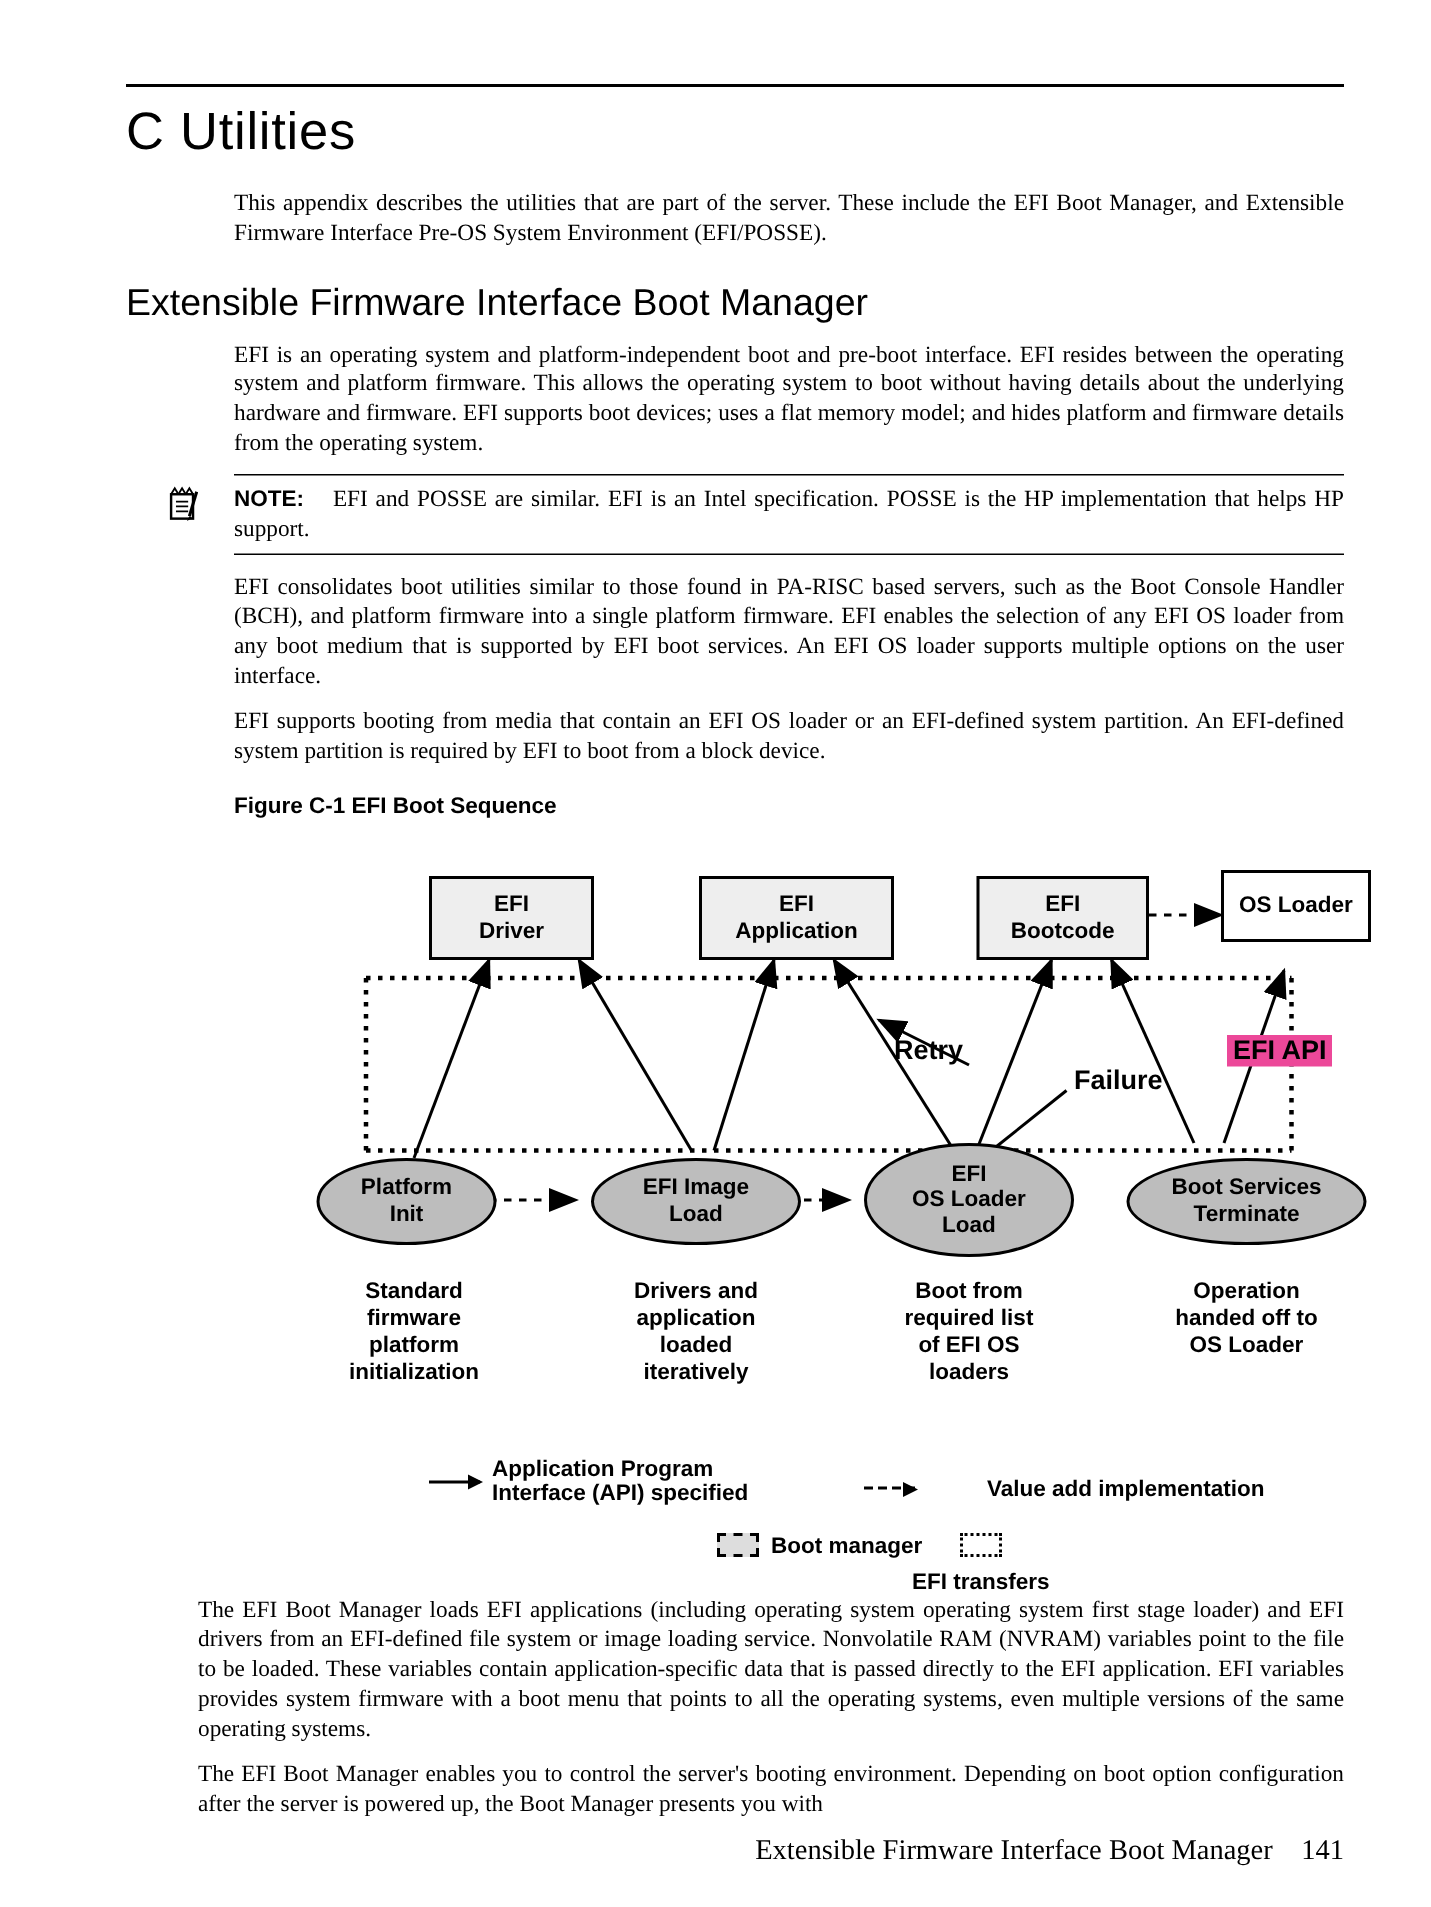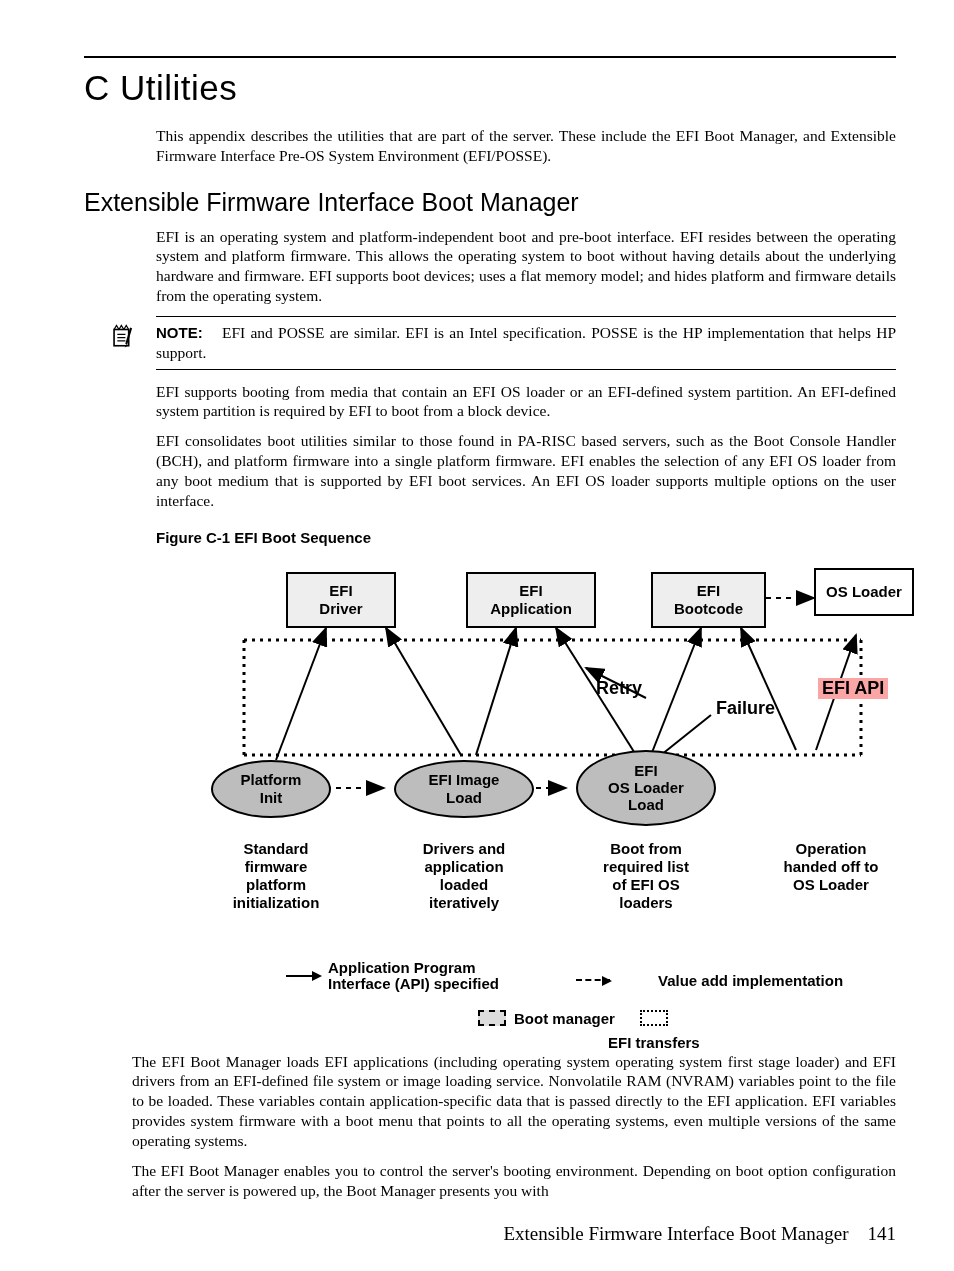--- a/index.html
+++ b/index.html
@@ -13,21 +13,21 @@
     position: relative;
   }
   .top-rule { border-top: 2px solid #000; margin-bottom: 10px; }
   .h1 { font-family: 'Trebuchet MS', 'Lucida Sans', Arial, sans-serif; font-weight: 300; font-size: 35px; letter-spacing: .5px; margin-bottom: 18px; }
   .h2 { font-family: 'Trebuchet MS', 'Lucida Sans', Arial, sans-serif; font-weight: 300; font-size: 25px; margin: 22px 0 10px; }
   .body-col { margin-left: 72px; }
   .para { font-size: 15.5px; line-height: 1.28; margin-bottom: 10px; text-align: justify; }
   .note-block { position: relative; margin: 0 0 12px 72px; border-top: 1px solid #000; border-bottom: 1px solid #000; padding: 6px 0; }
   .note-icon { position: absolute; left: -46px; top: 6px; width: 26px; height: 26px; }
   .note-label { font-family: Arial, Helvetica, sans-serif; font-weight: bold; font-size: 15px; margin-right: 14px; }
-  .fig-caption { font-family: Arial, Helvetica, sans-serif; font-weight: bold; font-size: 15px; margin: 18px 0 4px; }
+  .fig-caption { font-family: Arial, Helvetica, sans-serif; font-weight: bold; font-size: 15px; margin: 18px 0 16px; }
 
   
   .diagram { position: relative; width: 740px; height: 490px; margin-left: 72px; font-family: Arial, Helvetica, sans-serif; font-weight: bold; font-size: 15px; }
   .box { position: absolute; background: #eee; border: 2px solid #000; display:flex; align-items:center; justify-content:center; text-align:center; padding:4px 6px; line-height:1.15; }
   .ellip { position: absolute; background:#bdbdbd; border:2px solid #000; border-radius:50%; display:flex; align-items:center; justify-content:center; text-align:center; padding:4px 10px; line-height:1.15; }
   .lbl { position: absolute; text-align:center; line-height:1.2; font-size:15px;}
   .big { font-size:18px; }
   .legend { position:absolute; display:flex; align-items:center; gap:8px; font-size:15px; }
   .sw { width:28px; height:16px; border:2px dashed #000; background:#ddd; }
   .sw2 { width:28px; height:16px; border:2px dotted #000; background:#fff; }
@@ -66,22 +66,22 @@
     <line x1="26" y1="6" x2="20" y2="26" stroke="#000" stroke-width="2.5"></line>
     <polygon points="20,26 18,30 22.5,27.5" fill="#000"></polygon>
   </svg>
   <p class="para" style="margin-bottom:0;">
     <span class="note-label">NOTE:</span>
     <span>EFI and POSSE are similar. EFI is an Intel specification. POSSE is the HP implementation that helps HP support.</span>
   </p>
 </div>
 
 <div class="body-col">
+  <p class="para">EFI consolidates boot utilities similar to those found in PA-RISC based servers, such as the Boot Console Handler (BCH), and platform firmware into a single platform firmware. EFI enables the selection of any EFI OS loader from any boot medium that is supported by EFI boot services. An EFI OS loader supports multiple options on the user interface.</p>
   <p class="para">EFI supports booting from media that contain an EFI OS loader or an EFI-defined system partition. An EFI-defined system partition is required by EFI to boot from a block device.</p>
-  <p class="para">EFI consolidates boot utilities similar to those found in PA-RISC based servers, such as the Boot Console Handler (BCH), and platform firmware into a single platform firmware. EFI enables the selection of any EFI OS loader from any boot medium that is supported by EFI boot services. An EFI OS loader supports multiple options on the user interface.</p>
   <div class="fig-caption">Figure C-1 EFI Boot Sequence</div>
 </div>
 
 <div class="diagram">
   <svg width="740" height="490" style="position:absolute;left:0;top:0;">
     <defs>
       <marker id="ah" markerWidth="10" markerHeight="8" refX="9" refY="4" orient="auto">
           <polygon points="0,0 10,4 0,8" fill="#000"></polygon>
         </marker>
     </defs>
@@ -112,29 +112,31 @@
   <div class="box" style="left: 130px; top: 22px; width: 110px; height: 56px; white-space: pre-line;">EFI
 Driver</div>
   <div class="box" style="left: 310px; top: 22px; width: 130px; height: 56px; white-space: pre-line;">EFI
 Application</div>
   <div class="box" style="left: 495px; top: 22px; width: 115px; height: 56px; white-space: pre-line;">EFI
 Bootcode</div>
   <div class="box" style="left:658px; top:18px; width:100px; height:48px; background:#fff;">OS Loader</div>
 
   <div class="lbl big" style="left:440px; top:128px;">Retry</div>
   <div class="lbl big" style="left:560px; top:148px;">Failure</div>
-  <div class="lbl big" style="left:662px; top:128px; background:#fca5a5; padding:0 4px;">EFI API</div>
+  <div class="lbl big" style="left:662px; top:128px; background:#ec4899; padding:0 4px;">EFI API</div>
 
   <div class="ellip" style="left: 55px; top: 210px; width: 120px; height: 58px; white-space: pre-line;">Platform
 Init</div>
   <div class="ellip" style="left: 238px; top: 210px; width: 140px; height: 58px; white-space: pre-line;">EFI Image
 Load</div>
   <div class="ellip" style="left: 420px; top: 200px; width: 140px; height: 76px; white-space: pre-line;">EFI
 OS Loader
 Load</div>
+  <div class="ellip" style="left: 595px; top: 210px; width: 160px; height: 58px; white-space: pre-line;">Boot Services
+Terminate</div>
 
   <div class="lbl" style="left: 60px; top: 290px; width: 120px; white-space: pre-line;">Standard
 firmware
 platform
 initialization</div>
   <div class="lbl" style="left: 248px; top: 290px; width: 120px; white-space: pre-line;">Drivers and
 application
 loaded
 iteratively</div>
   <div class="lbl" style="left: 430px; top: 290px; width: 120px; white-space: pre-line;">Boot from

